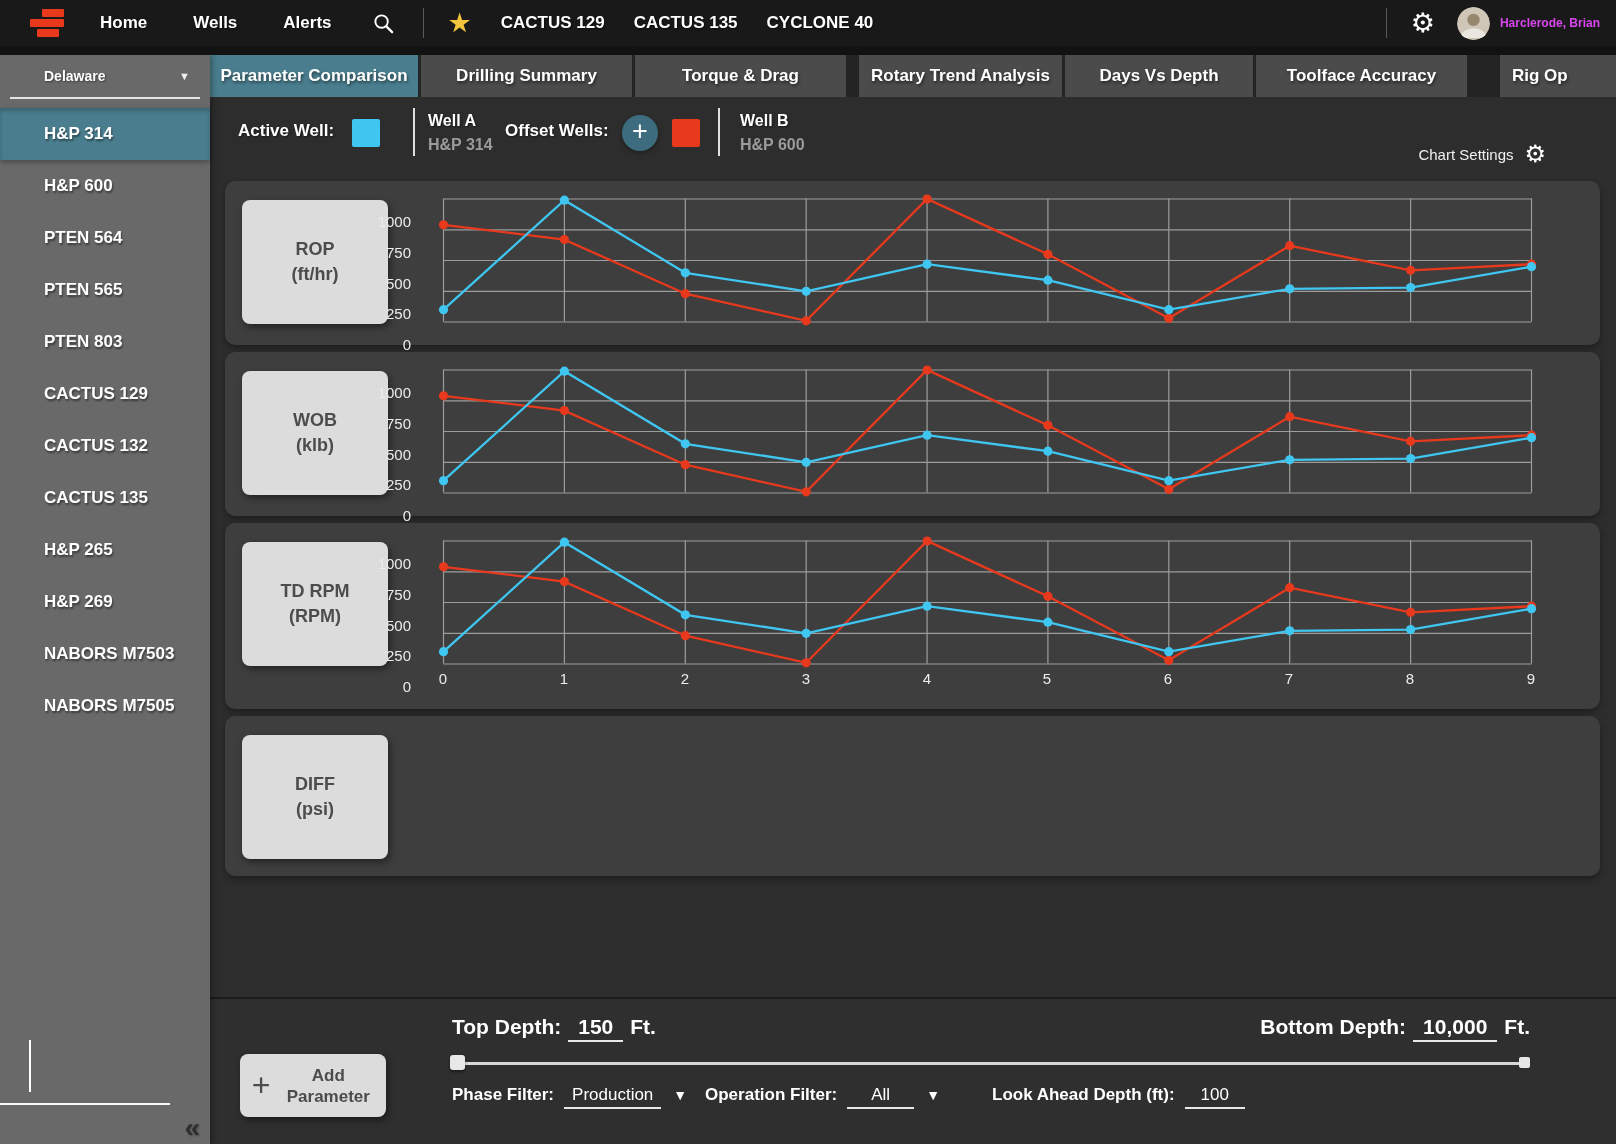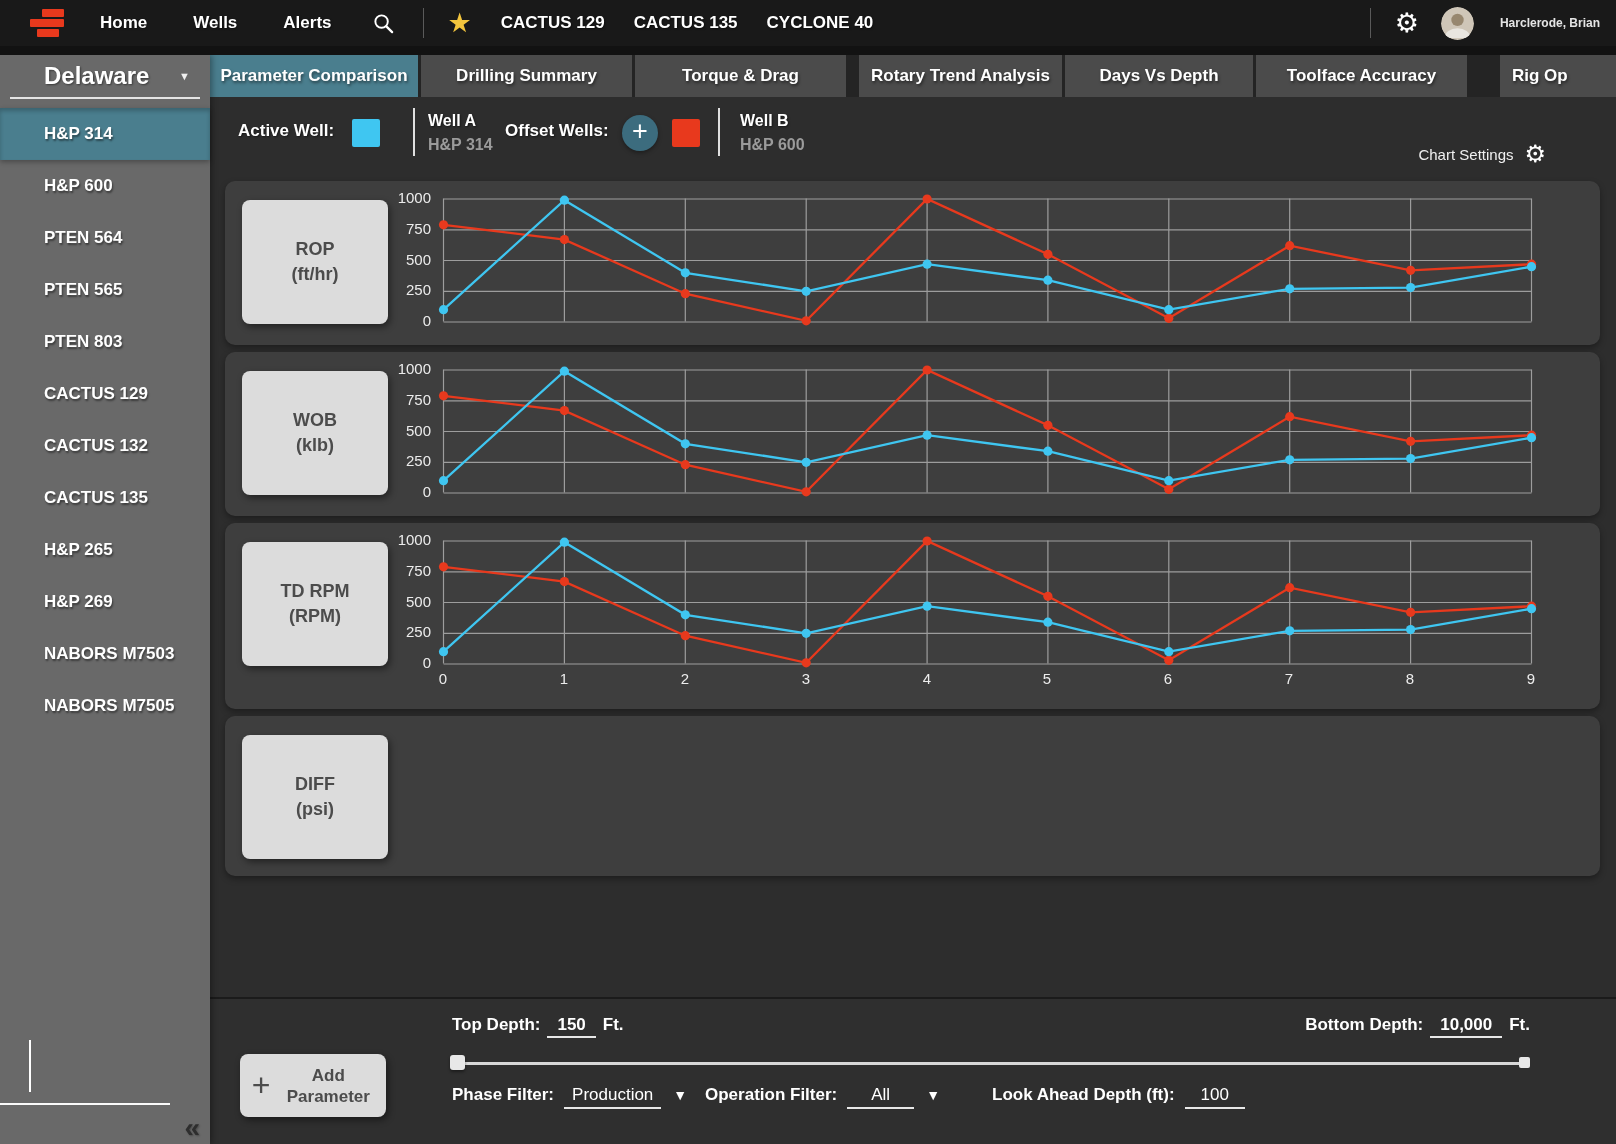--- a/index.html
+++ b/index.html
@@ -20,31 +20,31 @@
               text-shadow:1px 1px 2px rgba(0,0,0,.5); }
   .nav-item:first-child { margin-left:34px; }
   .search { margin-left:40px; cursor:pointer; display:flex; align-items:center; }
   .tb-divider { width:1px; height:30px; background:#5a5a5a; margin-left:28px; flex-shrink:0; }
   .star { color:#f3c53d; font-size:27px; margin-left:24px; line-height:1; }
   .fav-item { color:#fff; font-weight:bold; font-size:17px; margin-left:29px; cursor:pointer;
               text-shadow:1px 1px 2px rgba(0,0,0,.5); }
   .tb-right { margin-left:auto; display:flex; align-items:center; margin-right:16px; }
   .gear { color:#fff; font-size:27px; line-height:1; margin-left:24px; cursor:pointer; }
   .avatar { width:33px; height:33px; border-radius:50%; overflow:hidden; margin-left:22px; cursor:pointer; }
-  .username { color:#e5e5e5; font-weight:bold; font-size:12px; margin-left:26px; cursor:pointer; }
+  .username { color:#d946ef; font-weight:bold; font-size:12px; margin-left:10px; cursor:pointer; }
 
   
   .layout { position:absolute; top:55px; left:0; right:0; bottom:0; display:flex; }
   .sidebar { width:210px; background:#696969; position:relative; flex-shrink:0; z-index:4;
              box-shadow:2px 0 6px rgba(0,0,0,.35); }
   .main { flex:1; position:relative; background:#2d2d2d; overflow:hidden; }
 
   
   .region { height:42px; display:flex; align-items:center; cursor:pointer; position:relative; }
-  .region-label { color:#fff; font-weight:bold; font-size:24px; margin-left:44px;
+  .region-label { color:#fff; font-weight:bold; font-size:14px; margin-left:44px;
                   text-shadow:1px 1px 2px rgba(0,0,0,.45); }
   .region-caret { position:absolute; right:20px; color:#f0f0f0; font-size:11px; }
   .region-underline { height:2px; background:rgba(250,250,250,.85); margin:0 10px 9px 10px; }
   .side-item { height:52px; line-height:52px; padding-left:44px; color:#fff; font-weight:bold;
                font-size:17px; text-shadow:1px 2px 2px rgba(0,0,0,.45); cursor:pointer; }
   .side-item.selected { background:#4a7e8e; box-shadow:inset 0 3px 4px rgba(0,0,0,.22), 0 2px 5px rgba(0,0,0,.3); }
   .side-scrollmark { position:absolute; left:29px; bottom:52px; width:2px; height:52px; background:#fff; }
   .side-divider { position:absolute; left:0; bottom:39px; width:170px; height:2px; background:#fafafa; }
   .side-collapse { position:absolute; right:10px; bottom:0px; font-size:28px; font-weight:bold;
                    color:#2e2e2e; cursor:pointer; text-shadow:1px 1px 2px rgba(0,0,0,.3); }
@@ -81,29 +81,29 @@
   .row-std  { height:164px; }
   .row-xlab { height:186px; }
   .row-empty{ height:160px; }
   .param-card { position:absolute; left:17px; top:19px; width:146px; height:124px; background:#dcdcdc;
                 border-radius:8px; display:flex; flex-direction:column; align-items:center;
                 justify-content:center; font-weight:bold; font-size:18px; color:#4c4c4c;
                 line-height:25px; box-shadow:2px 3px 7px rgba(0,0,0,.45); cursor:pointer; }
   .plot-wrap { position:absolute; left:218px; top:17px; width:1089px; }
   .plot { width:1089px; height:124px; }
   .ylabels { position:absolute; left:-64px; top:0; width:56px; height:124px; }
-  .ylabels span { position:absolute; right:4px; font-size:15px; color:#ececec; }
+  .ylabels span { position:absolute; right:24px; font-size:15px; color:#ececec;margin-top:24px; }
   .xlabels { position:absolute; left:0; top:130px; width:1089px; height:20px; }
   .xlabels span { position:absolute; transform:translateX(-50%); font-size:15px; color:#ececec; }
 
   
   .footer { position:absolute; left:0; right:0; bottom:0; height:147px; background:#2f2f2f;
             border-top:2px solid #1b1b1b; }
   .depth-row { position:absolute; top:16px; left:242px; right:86px; display:flex;
-               justify-content:space-between; align-items:baseline; color:#fff; font-size:17px;
+               justify-content:space-between; align-items:baseline; color:#fff; font-size:21px;
                font-weight:bold; }
   .uval { border-bottom:2px solid #e8e8e8; padding:0 10px 2px 10px; margin:0 7px; cursor:text; }
   .slider-row { position:absolute; top:56px; left:242px; right:88px; height:16px; cursor:pointer; }
   .slider-track { position:absolute; top:7px; left:0; right:0; height:3px; background:#d8d8d8; border-radius:2px; }
   .handle-l { position:absolute; left:-2px; top:0; width:15px; height:15px; background:#e8e8e8;
               border-radius:3px; box-shadow:0 2px 3px rgba(0,0,0,.4); cursor:grab; }
   .handle-r { position:absolute; right:-2px; top:2px; width:11px; height:11px; background:#e8e8e8;
               border-radius:2px; cursor:grab; }
   .filter-group { position:absolute; top:86px; display:flex; align-items:baseline; color:#fff; font-size:17px; }
   .filter-group .flabel { font-weight:bold; }

